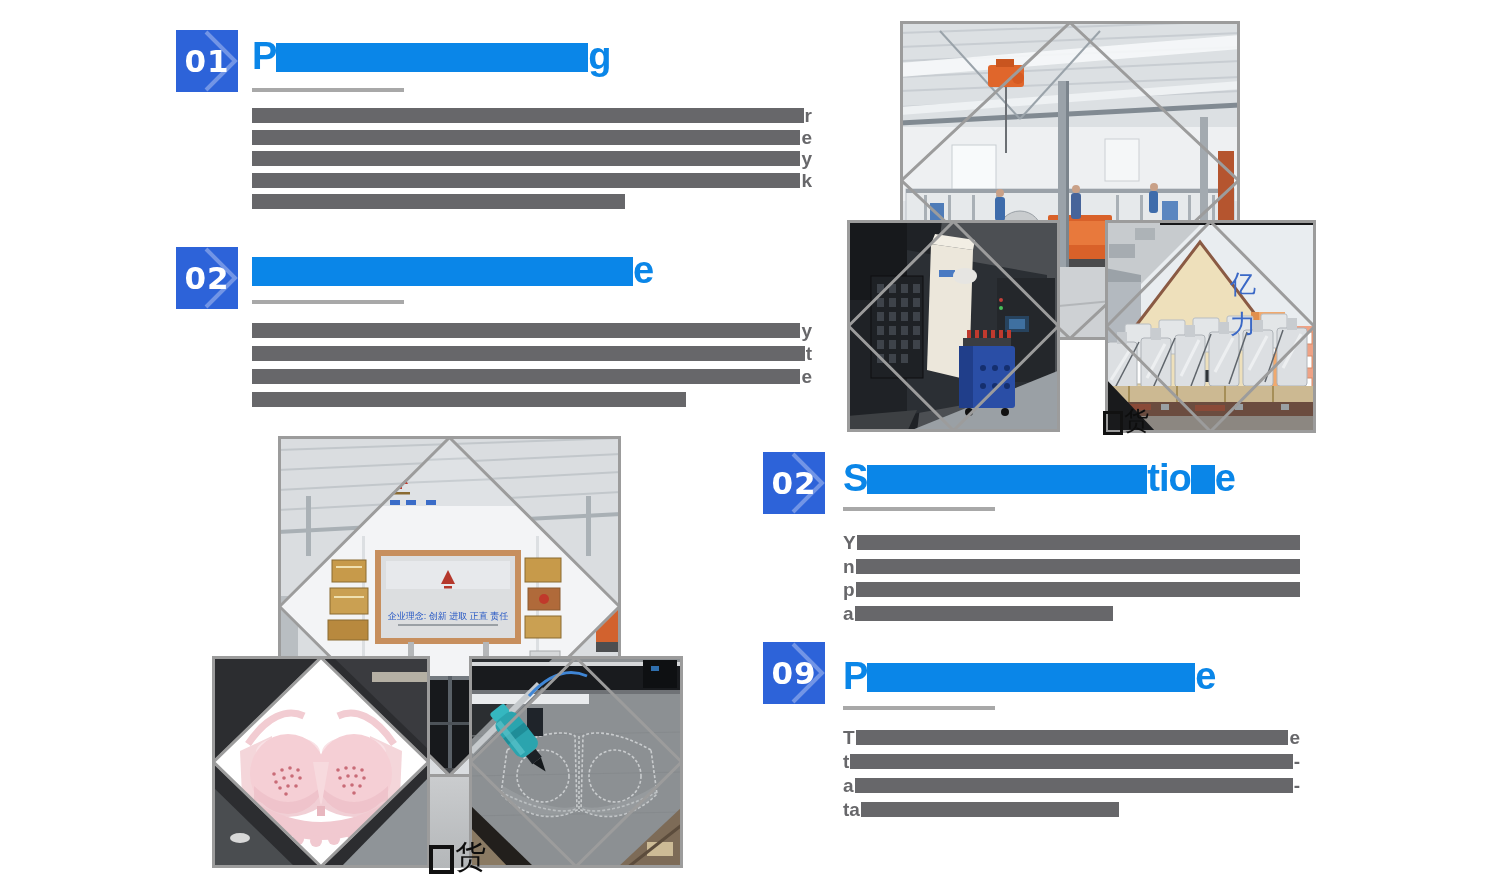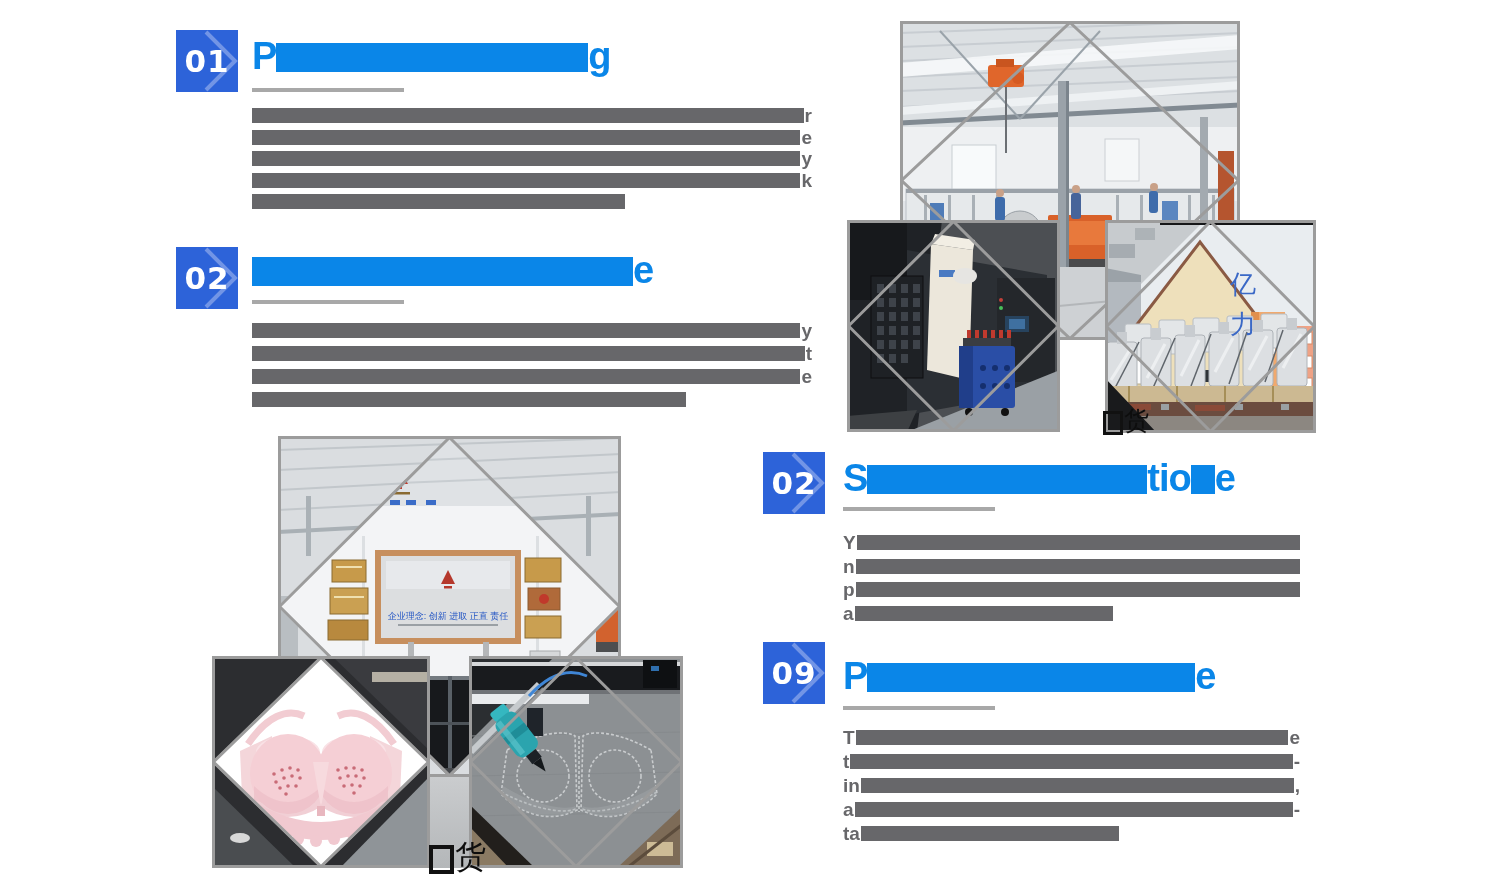--- a/index.html
+++ b/index.html
@@ -572,25 +572,20 @@
           <span class="bletter" style="margin-right: 1px;">T</span>
           <div class="bbar full" style="background: rgb(103, 103, 106);"></div>
           <span class="bletter" style="margin-left: 1px;">e</span>
         </div>
         <div class="bline" style="height: 24px;">
           <span class="bletter" style="margin-right: 1px;">t</span>
           <div class="bbar full" style="background: rgb(103, 103, 106);"></div>
           <span class="bletter" style="margin-left: 1px;">-</span>
         </div>
         <div class="bline" style="height: 24px;">
-          <span class="bletter" style="margin-right: 1px;">in</span>
-          <div class="bbar full" style="background: rgb(103, 103, 106);"></div>
-          <span class="bletter" style="margin-left: 1px;">,</span>
-        </div>
-        <div class="bline" style="height: 24px;">
           <span class="bletter" style="margin-right: 1px;">a</span>
           <div class="bbar full" style="background: rgb(103, 103, 106);"></div>
           <span class="bletter" style="margin-left: 1px;">-</span>
         </div>
         <div class="bline" style="height: 24px;">
           <span class="bletter" style="margin-right: 1px;">ta</span>
           <div class="bbar" style="background: rgb(103, 103, 106); width: 258px;"></div>
         </div>
       </div>
     </div>

